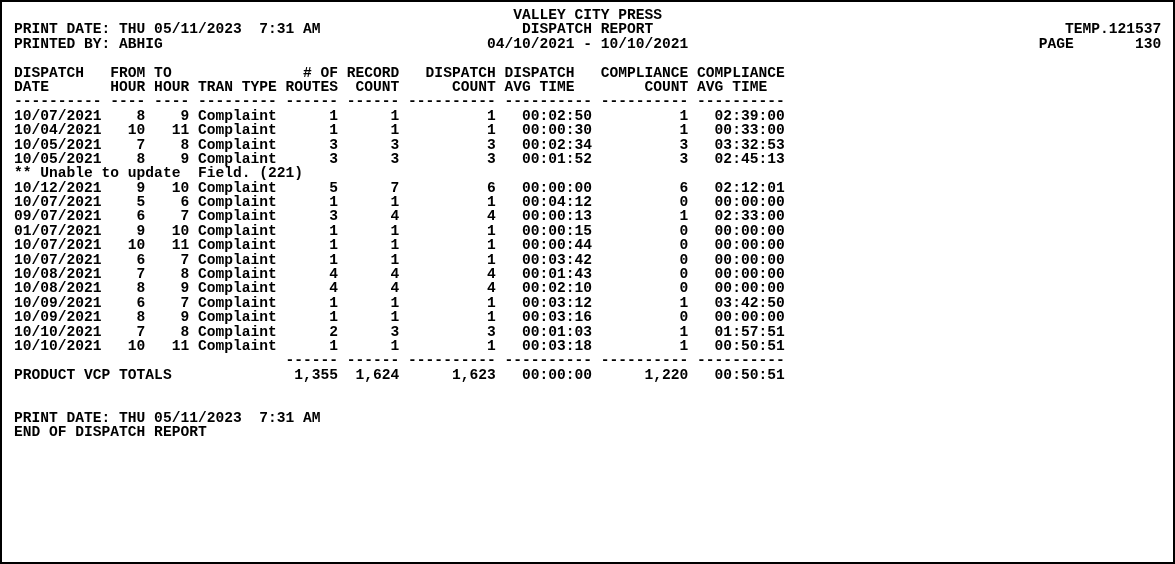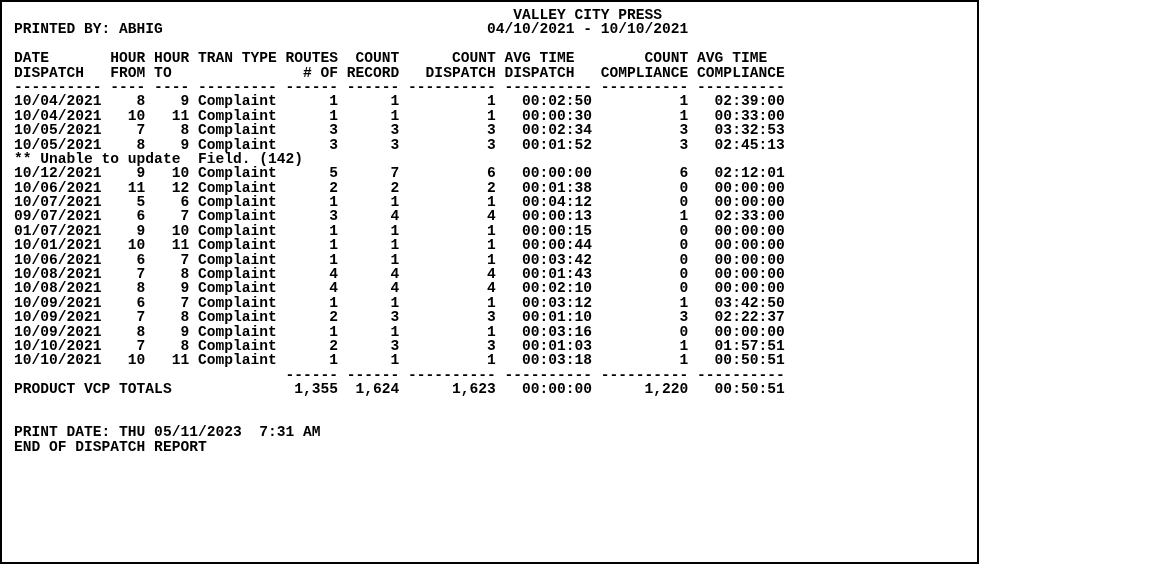--- a/index.html
+++ b/index.html
@@ -1,18 +1,18 @@
 <!DOCTYPE html>
 <html><head>
 <meta charset="utf-8">
 <style>
   html, body { margin: 0; padding: 0; background: #ffffff; }
   .page {
     position: relative;
-    width: 979px;
+    width: 1175px;
     height: 564px;
     box-sizing: border-box;
     border: 2px solid #000000;
     background: #ffffff;
     overflow: hidden;
   }
   .report {
     padding: 6px 0 0 12px;
     font-family: "Liberation Mono", "DejaVu Sans Mono", monospace;
     font-weight: 700;
@@ -24,41 +24,40 @@
     white-space: pre;
     height: 14.4px;
   }
 </style>
 </head>
 <body>
 
 <div class="page">
   <div class="report" id="report">
       <div class="line">                                                         VALLEY CITY PRESS                                                         </div>
+      <div class="line">PRINT DATE: THU 05/11/2023  7:31 AM                       DISPATCH REPORT                                               TEMP.121537</div>
       <div class="line">PRINTED BY: ABHIG                                     04/10/2021 - 10/10/2021                                        PAGE       130</div>
       <div class="line"> </div>
+      <div class="line">DISPATCH   FROM TO               # OF RECORD   DISPATCH DISPATCH   COMPLIANCE COMPLIANCE</div>
       <div class="line">DATE       HOUR HOUR TRAN TYPE ROUTES  COUNT      COUNT AVG TIME        COUNT AVG TIME  </div>
-      <div class="line">DISPATCH   FROM TO               # OF RECORD   DISPATCH DISPATCH   COMPLIANCE COMPLIANCE</div>
       <div class="line">---------- ---- ---- --------- ------ ------ ---------- ---------- ---------- ----------</div>
-      <div class="line">10/04/2021    8    9 Complaint      1      1          1   00:02:50          1   02:39:00</div>
+      <div class="line">10/07/2021    8    9 Complaint      1      1          1   00:02:50          1   02:39:00</div>
       <div class="line">10/04/2021   10   11 Complaint      1      1          1   00:00:30          1   00:33:00</div>
       <div class="line">10/05/2021    7    8 Complaint      3      3          3   00:02:34          3   03:32:53</div>
       <div class="line">10/05/2021    8    9 Complaint      3      3          3   00:01:52          3   02:45:13</div>
-      <div class="line">** Unable to update  Field. (142)</div>
+      <div class="line">** Unable to update  Field. (221)</div>
       <div class="line">10/12/2021    9   10 Complaint      5      7          6   00:00:00          6   02:12:01</div>
-      <div class="line">10/06/2021   11   12 Complaint      2      2          2   00:01:38          0   00:00:00</div>
       <div class="line">10/07/2021    5    6 Complaint      1      1          1   00:04:12          0   00:00:00</div>
       <div class="line">09/07/2021    6    7 Complaint      3      4          4   00:00:13          1   02:33:00</div>
       <div class="line">01/07/2021    9   10 Complaint      1      1          1   00:00:15          0   00:00:00</div>
-      <div class="line">10/01/2021   10   11 Complaint      1      1          1   00:00:44          0   00:00:00</div>
-      <div class="line">10/06/2021    6    7 Complaint      1      1          1   00:03:42          0   00:00:00</div>
+      <div class="line">10/07/2021   10   11 Complaint      1      1          1   00:00:44          0   00:00:00</div>
+      <div class="line">10/07/2021    6    7 Complaint      1      1          1   00:03:42          0   00:00:00</div>
       <div class="line">10/08/2021    7    8 Complaint      4      4          4   00:01:43          0   00:00:00</div>
       <div class="line">10/08/2021    8    9 Complaint      4      4          4   00:02:10          0   00:00:00</div>
       <div class="line">10/09/2021    6    7 Complaint      1      1          1   00:03:12          1   03:42:50</div>
-      <div class="line">10/09/2021    7    8 Complaint      2      3          3   00:01:10          3   02:22:37</div>
       <div class="line">10/09/2021    8    9 Complaint      1      1          1   00:03:16          0   00:00:00</div>
       <div class="line">10/10/2021    7    8 Complaint      2      3          3   00:01:03          1   01:57:51</div>
       <div class="line">10/10/2021   10   11 Complaint      1      1          1   00:03:18          1   00:50:51</div>
       <div class="line">                               ------ ------ ---------- ---------- ---------- ----------</div>
       <div class="line">PRODUCT VCP TOTALS              1,355  1,624      1,623   00:00:00      1,220   00:50:51</div>
       <div class="line"> </div>
       <div class="line"> </div>
       <div class="line">PRINT DATE: THU 05/11/2023  7:31 AM</div>
       <div class="line">END OF DISPATCH REPORT</div>
     </div>

